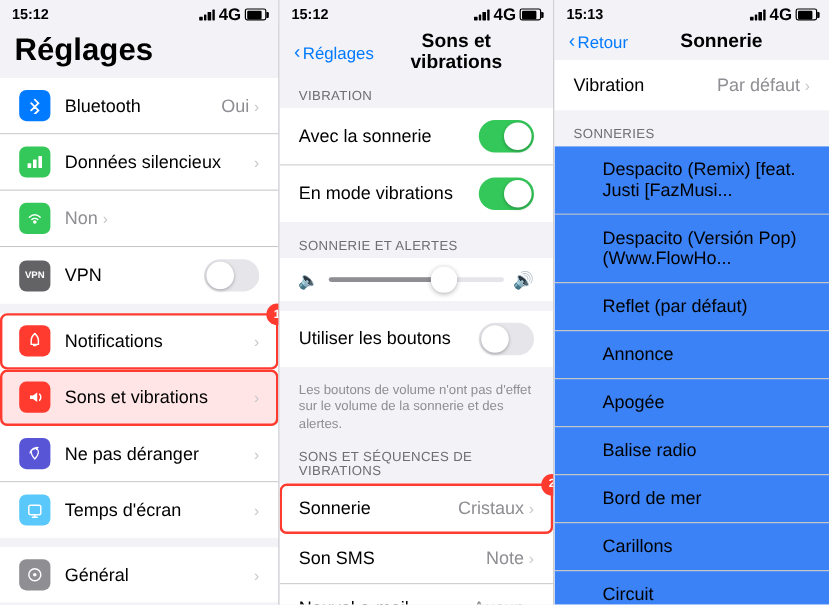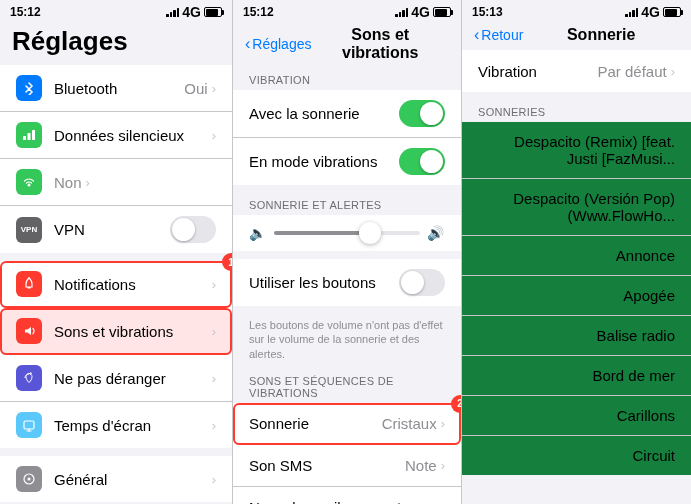--- a/index.html
+++ b/index.html
@@ -219,22 +219,21 @@
       line-height: 1.3;
       background: #f2f2f7;
     }
 
     
     .ringtone-item {
       display: flex;
       align-items: center;
       padding: 11px 16px;
       border-bottom: 0.5px solid #c6c6c8;
-      background: #15803d;
-      text-align: right;
+      background: #3b82f6;
     }
     .ringtone-item:last-child { border-bottom: none; }
     .ringtone-checkmark {
       color: #007aff;
       font-size: 16px;
       margin-right: 8px;
       width: 16px;
     }
     .ringtone-label {
       flex: 1;
@@ -510,20 +509,24 @@
       <div class="ringtone-item">
         <span class="ringtone-checkmark"></span>
         <span class="ringtone-label">Despacito (Remix) [feat. Justi [FazMusi...</span>
       </div>
       <div class="ringtone-item">
         <span class="ringtone-checkmark"></span>
         <span class="ringtone-label">Despacito (Versión Pop) (Www.FlowHo...</span>
       </div>
       <div class="ringtone-item">
         <span class="ringtone-checkmark"></span>
+        <span class="ringtone-label">Reflet (par défaut)</span>
+      </div>
+      <div class="ringtone-item">
+        <span class="ringtone-checkmark"></span>
         <span class="ringtone-label">Annonce</span>
       </div>
       <div class="ringtone-item">
         <span class="ringtone-checkmark"></span>
         <span class="ringtone-label">Apogée</span>
       </div>
       <div class="ringtone-item">
         <span class="ringtone-checkmark"></span>
         <span class="ringtone-label">Balise radio</span>
       </div>

